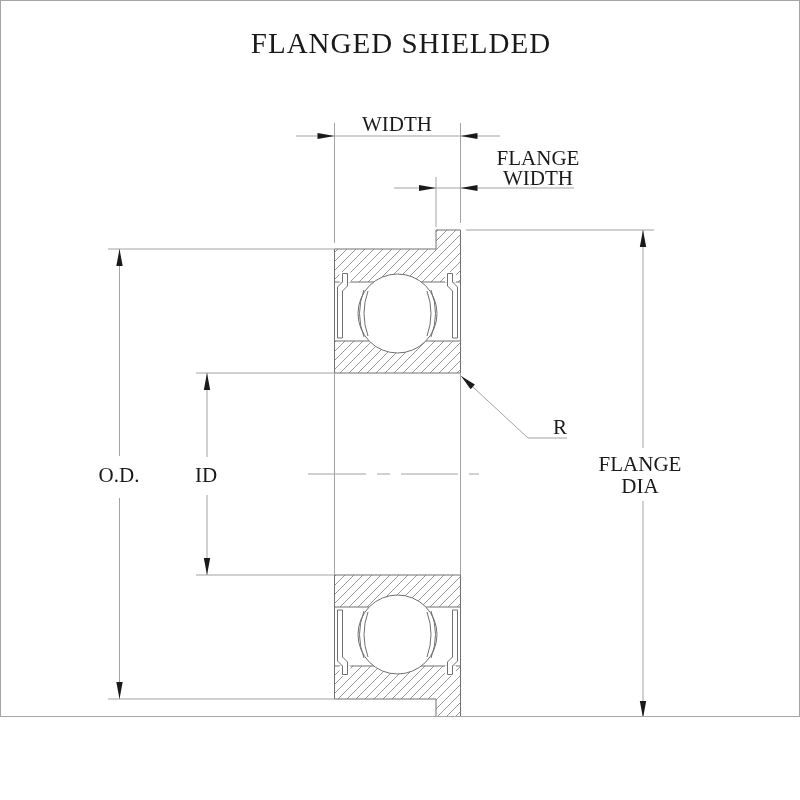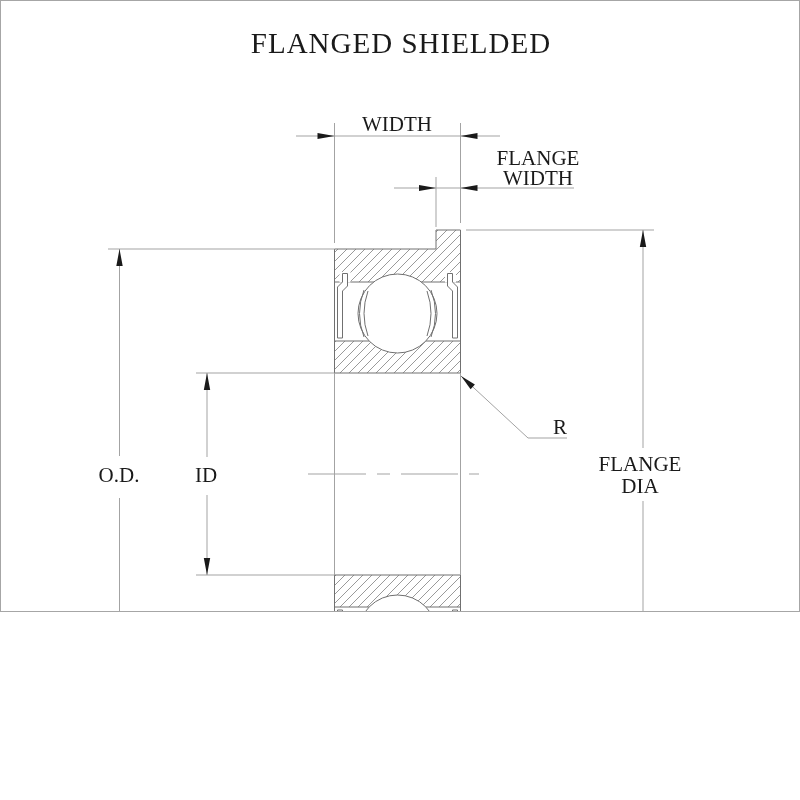--- a/index.html
+++ b/index.html
@@ -6,21 +6,21 @@
     --background:#ffffff;
     --border:#a6a6a6;
     --part-outline:#707070;
     --hatch:#8f8f8f;
     --dimension-line:#a3a3a3;
     --arrow:#1a1a1a;
     --text:#1a1a1a;
   }
   html,body{margin:0;padding:0;background:var(--background);}
   .frame{
-    width:800px;height:612px;box-sizing:border-box;
+    width:800px;height:717px;box-sizing:border-box;
     border:1px solid var(--border);
     background:var(--background);
     position:relative;overflow:hidden;
   }
   svg{display:block;}
   .outline{stroke:var(--part-outline);stroke-width:1;fill:none;}
   .hatched{fill:url(#hatch);stroke:var(--part-outline);stroke-width:1;}
   .solid-white{fill:var(--background);stroke:var(--part-outline);stroke-width:1;}
   .blank{fill:var(--background);stroke:none;}
   .dim{stroke:var(--dimension-line);stroke-width:1;fill:none;}

